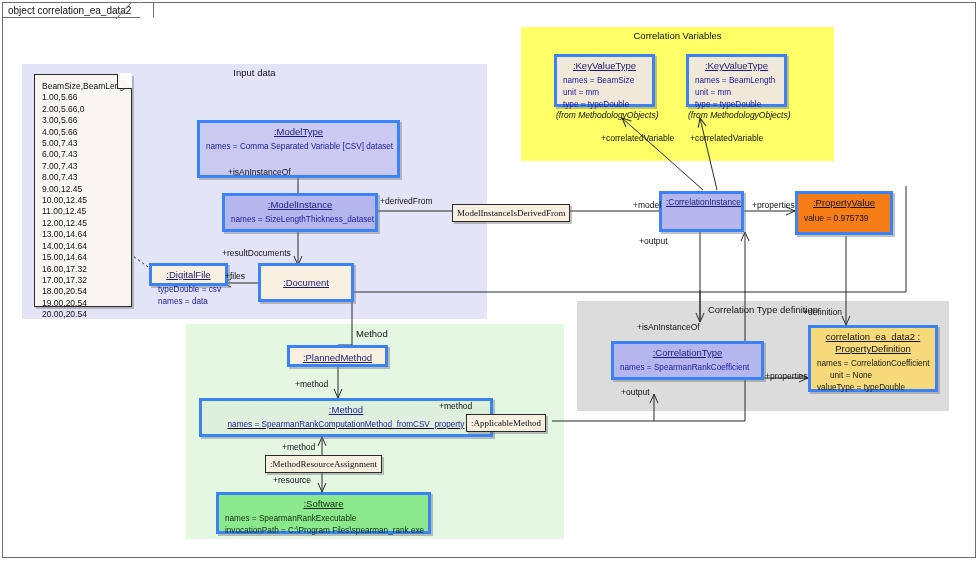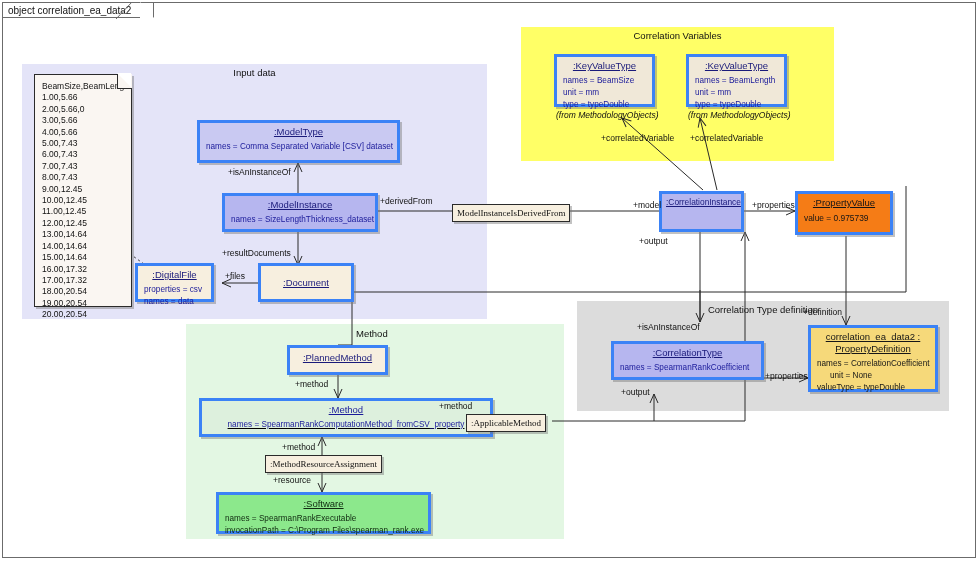--- a/index.html
+++ b/index.html
@@ -178,38 +178,38 @@
     <div>13.00,14.64</div>
     <div>14.00,14.64</div>
     <div>15.00,14.64</div>
     <div>16.00,17.32</div>
     <div>17.00,17.32</div>
     <div>18.00,20.54</div>
     <div>19.00,20.54</div>
     <div>20.00,20.54</div>
   </div>
 
-  <div class="node n-lilac2" style="left:197px;top:120px;width:203px;height:43px;">
+  <div class="node n-lilac2" style="left:197px;top:120px;width:203px;height:58px;">
     <div class="hdr"><span>:ModelType</span></div>
     <div class="attrs">
       <div style="font-size:8.2px;">names = Comma Separated Variable [CSV] dataset</div>
     </div>
   </div>
 
   <div class="node n-lilac" style="left:222px;top:193px;width:156px;height:39px;">
     <div class="hdr"><span>:ModelInstance</span></div>
     <div class="attrs">
       <div style="font-size:8.2px;">names = SizeLengthThickness_dataset</div>
     </div>
   </div>
 
-  <div class="node n-cream" style="left:135px;top:263px;width:79px;height:39px;">
+  <div class="node n-cream" style="left:149px;top:263px;width:79px;height:23px;">
     <div class="hdr"><span>:DigitalFile</span></div>
     <div class="attrs">
-      <div style="font-size:8.2px;">properties = csv</div>
+      <div style="font-size:8.2px;">typeDouble = csv</div>
       <div style="font-size:8.2px;">names = data</div>
     </div>
   </div>
 
   <div class="node n-cream" style="left:258px;top:263px;width:96px;height:39px;">
     <div class="hdr" style="padding-top:11px;"><span>:Document</span></div>
   </div>
 
   <div class="node n-beige" style="left:554px;top:54px;width:101px;height:53px;">
     <div class="hdr"><span>:KeyValueType</span></div>
@@ -256,21 +256,21 @@
     <div class="hdr" style="padding-top:0;">
       <span>PropertyDefinition</span>
     </div>
     <div class="attrs">
       <div style="font-size:8.2px;">names = CorrelationCoefficient</div>
       <div style="font-size:8.2px;padding-left:13px;">unit = None</div>
       <div style="font-size:8.2px;">valueType = typeDouble</div>
     </div>
   </div>
 
-  <div class="node n-cream" style="left:287px;top:345px;width:101px;height:30px;">
+  <div class="node n-cream" style="left:287px;top:345px;width:101px;height:22px;">
     <div class="hdr" style="padding-top:4px;"><span>:PlannedMethod</span></div>
   </div>
 
   <div class="node n-greenlite" style="left:199px;top:398px;width:294px;height:39px;text-decoration:underline;">
     <div class="hdr"><span>:Method</span></div>
     <div class="attrs" style="text-align:center;">
       <div style="font-size:8.2px;">names = SpearmanRankComputationMethod_fromCSV_property</div>
     </div>
   </div>
 

